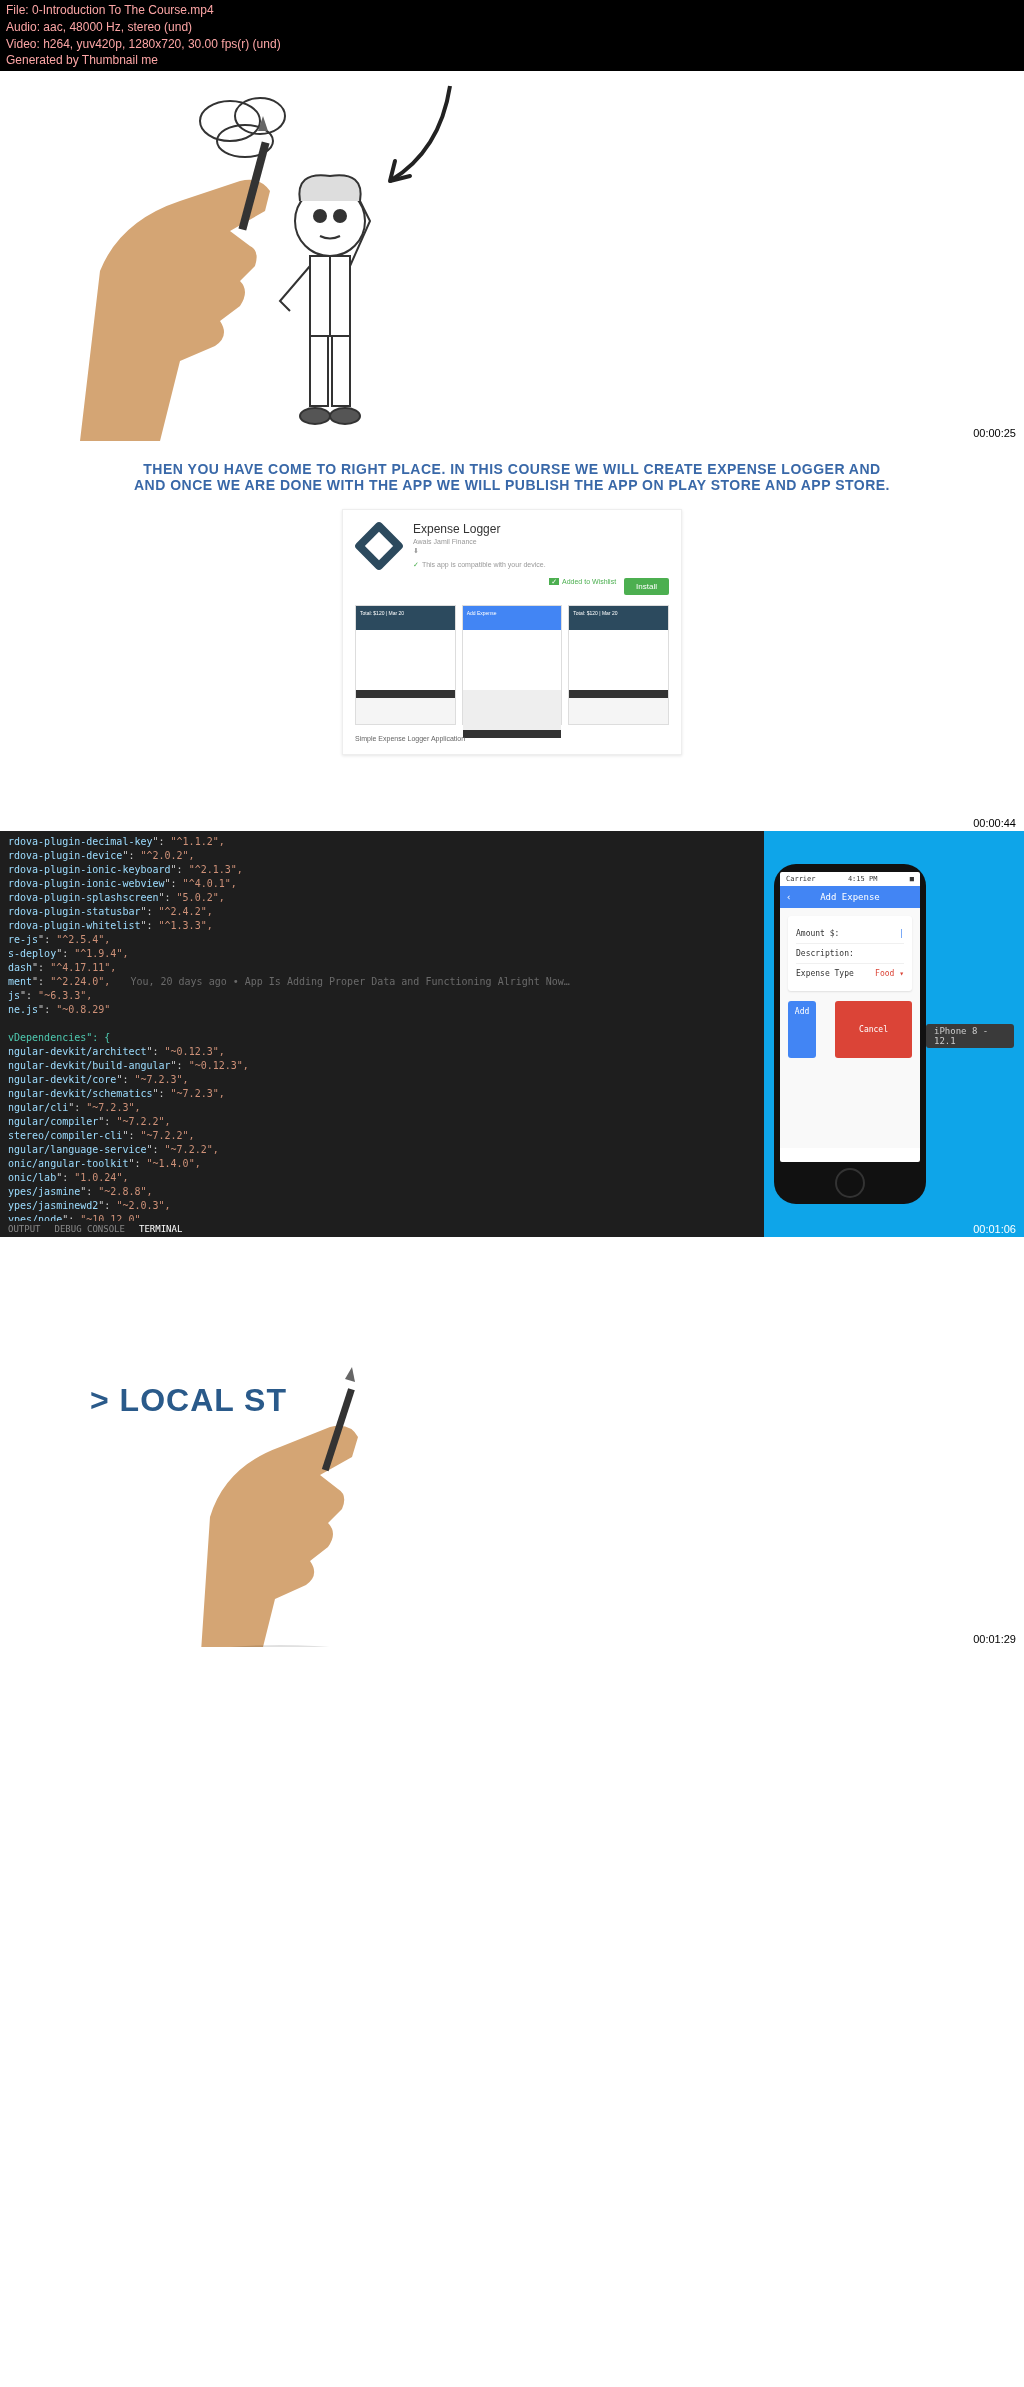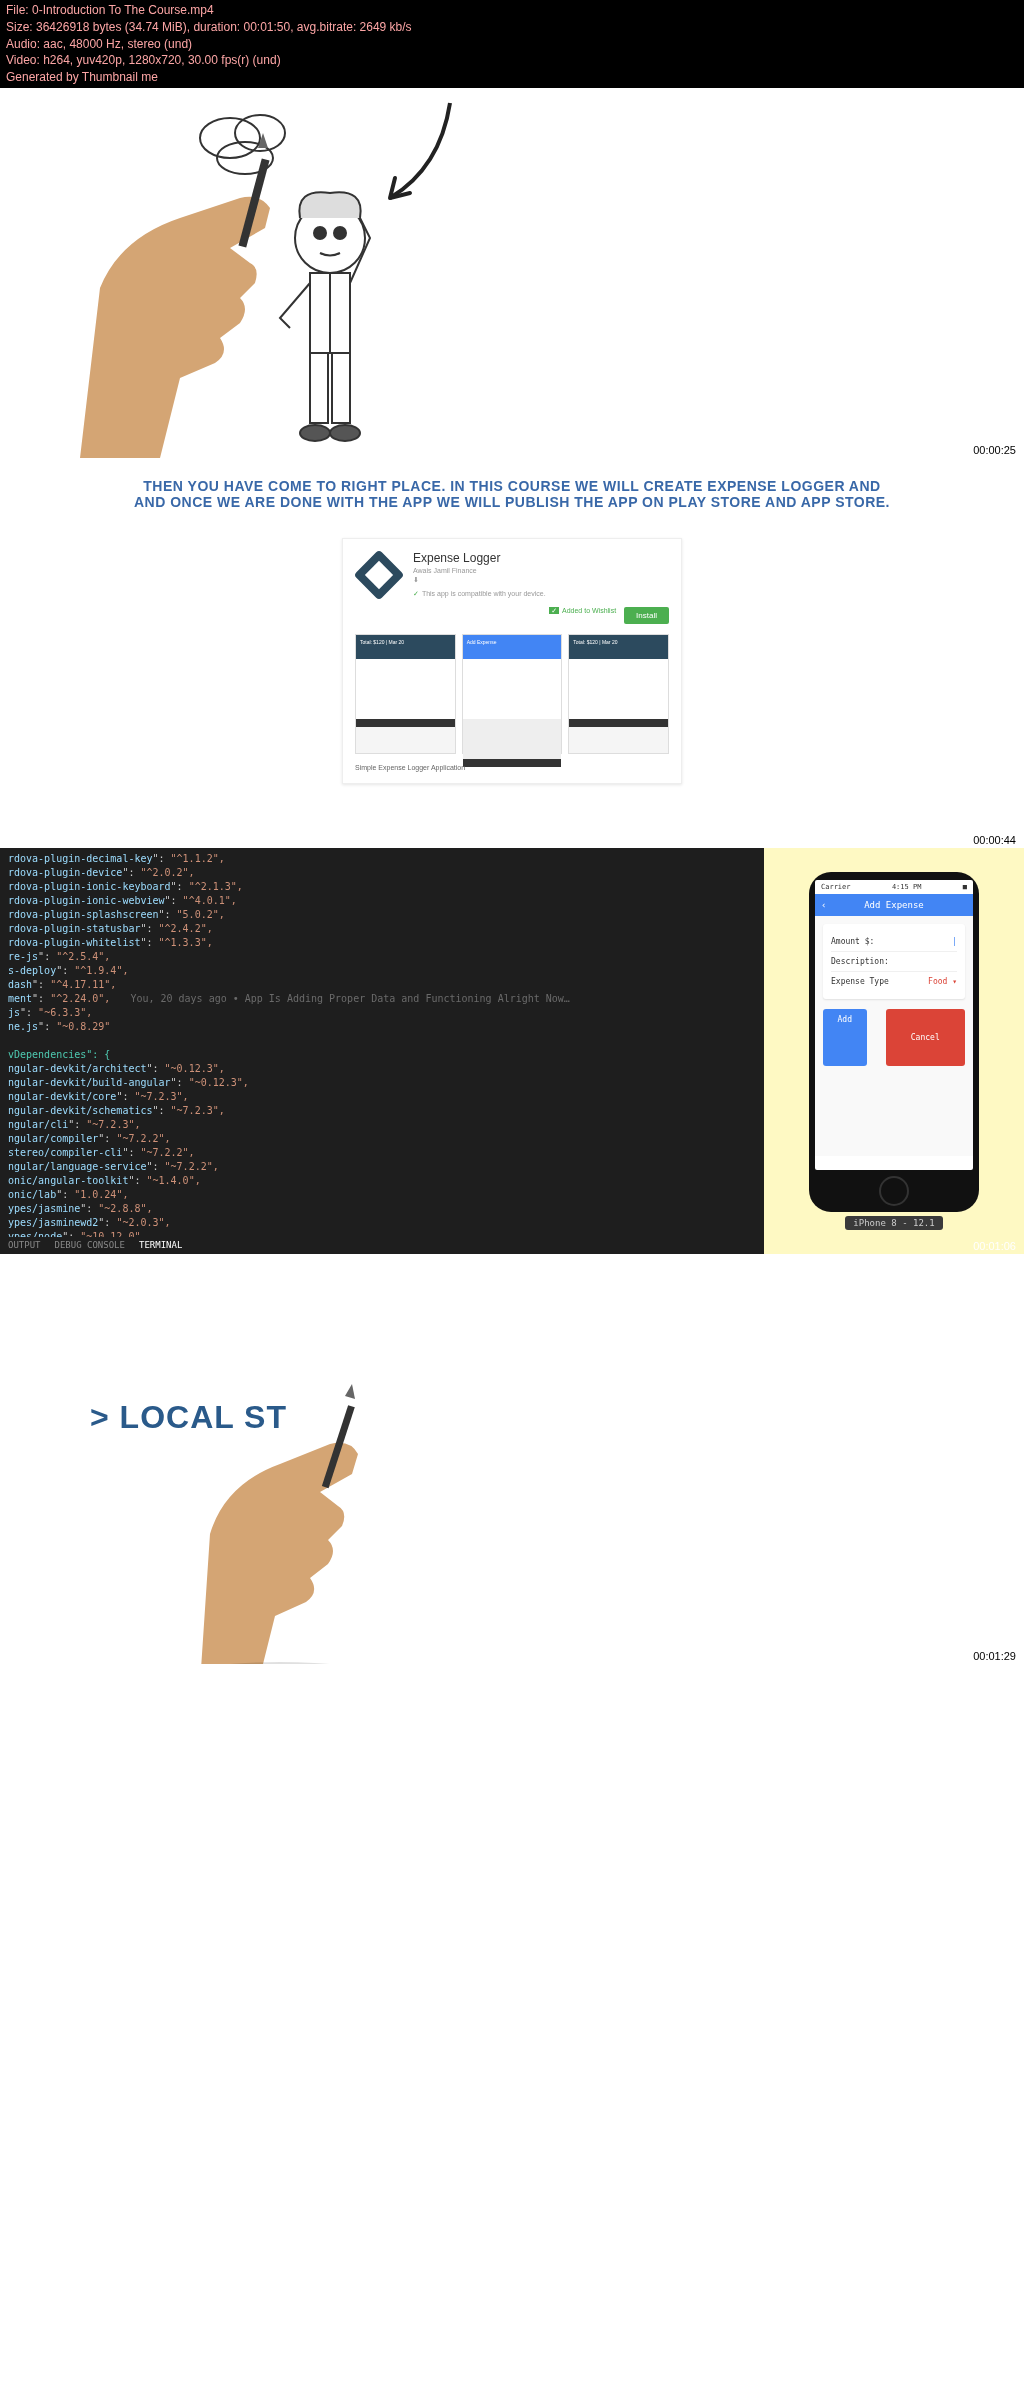--- a/index.html
+++ b/index.html
@@ -10,21 +10,21 @@
 .frame1 { height: 370px; display: flex; justify-content: center; align-items: flex-start; }
 .timestamp { position: absolute; bottom: 2px; right: 8px; font-size: 11px; color: #000; font-family: Arial; }
 .timestamp-white { color: #fff; }
 
 
 .whiteboard1 { position: relative; width: 100%; height: 100%; }
 
 
 .frame2 { height: 390px; padding: 20px 50px; }
 .blue-text { color: #3968a8; font-size: 14px; font-weight: bold; text-align: center; letter-spacing: 0.5px; }
-.store-card { background: #fff; border: 1px solid #eee; box-shadow: 0 1px 3px rgba(0,0,0,0.1); width: 340px; margin: 28px auto 0; padding: 12px; font-size: 9px; }
+.store-card { background: #fff; border: 1px solid #eee; box-shadow: 0 1px 3px rgba(0,0,0,0.1); width: 340px; margin: 16px auto 0; padding: 12px; font-size: 9px; }
 .store-header { display: flex; gap: 10px; }
 .app-icon { width: 48px; height: 48px; background: #fff; display: flex; align-items: center; justify-content: center; }
 .app-icon-inner { width: 36px; height: 36px; background: #2c4a5e; transform: rotate(45deg); border-radius: 4px; position: relative; }
 .app-icon-inner::after { content: ''; position: absolute; top: 8px; left: 8px; width: 20px; height: 20px; background: #fff; transform: rotate(0deg); }
 .app-info h3 { font-size: 12px; color: #333; font-weight: normal; }
 .app-meta { color: #999; font-size: 7px; margin-top: 2px; }
 .compat-row { color: #999; font-size: 7px; margin-top: 6px; }
 .compat-row::before { content: '✓'; color: #4caf50; margin-right: 3px; }
 .action-row { display: flex; justify-content: flex-end; gap: 8px; margin-top: 8px; align-items: flex-start; }
 .wishlist { color: #4caf50; font-size: 7px; }
@@ -40,21 +40,21 @@
 
 .frame3 { height: 406px; background: #000; display: flex; color: #ccc; font-family: 'Consolas', monospace; font-size: 10px; overflow: hidden; }
 .code-pane { flex: 1; background: #1e1e1e; padding: 4px 8px; line-height: 1.4; overflow: hidden; }
 .code-line { white-space: nowrap; }
 .str { color: #ce9178; }
 .key { color: #9cdcfe; }
 .punct { color: #ccc; }
 .comment { color: #6a6a6a; margin-left: 20px; }
 .section { color: #4ec9b0; }
 .tabs-bar { position: absolute; bottom: 0; left: 0; background: #1e1e1e; color: #888; font-size: 9px; padding: 2px 8px; display: flex; gap: 14px; }
-.phone-pane { width: 260px; background: #fef9c3; display: flex; flex-direction: column; align-items: center; justify-content: center; padding: 10px; }
+.phone-pane { width: 260px; background: #0ea5e9; display: flex; flex-direction: row; align-items: center; justify-content: center; padding: 10px; }
 .iphone { width: 170px; height: 340px; background: #111; border-radius: 22px; padding: 8px 6px; position: relative; }
 .iphone-screen { background: #fff; width: 100%; height: 290px; border-radius: 2px; overflow: hidden; font-size: 8px; }
 .ios-statusbar { height: 14px; display: flex; justify-content: space-between; align-items: center; padding: 0 6px; font-size: 7px; color: #333; }
 .ios-header { background: #4285f4; color: #fff; text-align: center; padding: 6px; font-size: 9px; font-weight: 500; position: relative; }
 .ios-back { position: absolute; left: 6px; top: 6px; }
 .ios-body { padding: 8px; background: #f9f9f9; height: 240px; }
 .form-card { background: #fff; border-radius: 3px; padding: 8px; box-shadow: 0 1px 2px rgba(0,0,0,0.1); }
 .form-row { display: flex; justify-content: space-between; padding: 5px 0; font-size: 8px; color: #333; border-bottom: 1px solid #f0f0f0; }
 .form-row:last-child { border-bottom: none; }
 .form-val { color: #4285f4; }
@@ -69,21 +69,20 @@
 .local-text { color: #2a5a8a; font-size: 32px; font-weight: bold; position: absolute; top: 145px; left: 90px; font-family: 'Arial Black', Arial; letter-spacing: 1px; }
 
 
 .hand-shape { fill: #d4a574; }
 </style>
 </head>
 <body>
 
 <div class="metadata-bar">
   <div class="metadata-line">File: 0-Introduction To The Course.mp4</div>
-  <div class="metadata-line">Size: 36426918 bytes (34.74 MiB), duration: 00:01:50, avg.bitrate: 2649 kb/s</div>
   <div class="metadata-line">Audio: aac, 48000 Hz, stereo (und)</div>
   <div class="metadata-line">Video: h264, yuv420p, 1280x720, 30.00 fps(r) (und)</div>
   <div class="metadata-line">Generated by Thumbnail me</div>
 </div>
 
 <div class="frame frame1">
   <svg class="whiteboard1" viewBox="0 0 1024 370">
 
     <g stroke="#333" stroke-width="2" fill="none">
       <ellipse cx="230" cy="50" rx="30" ry="20"></ellipse>

